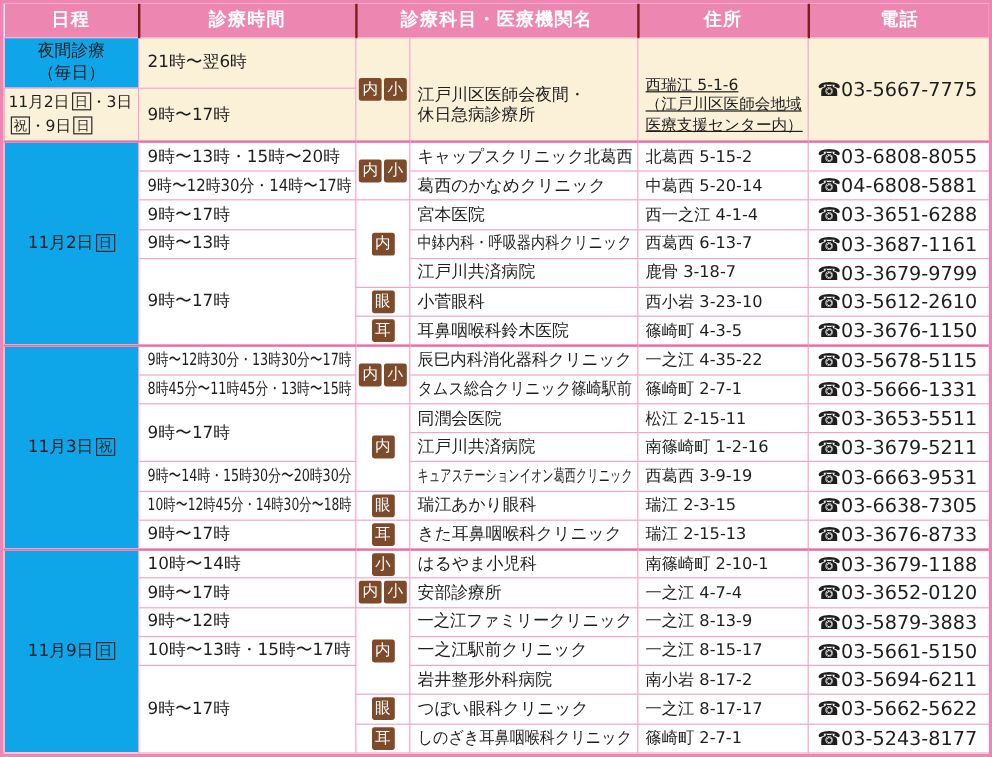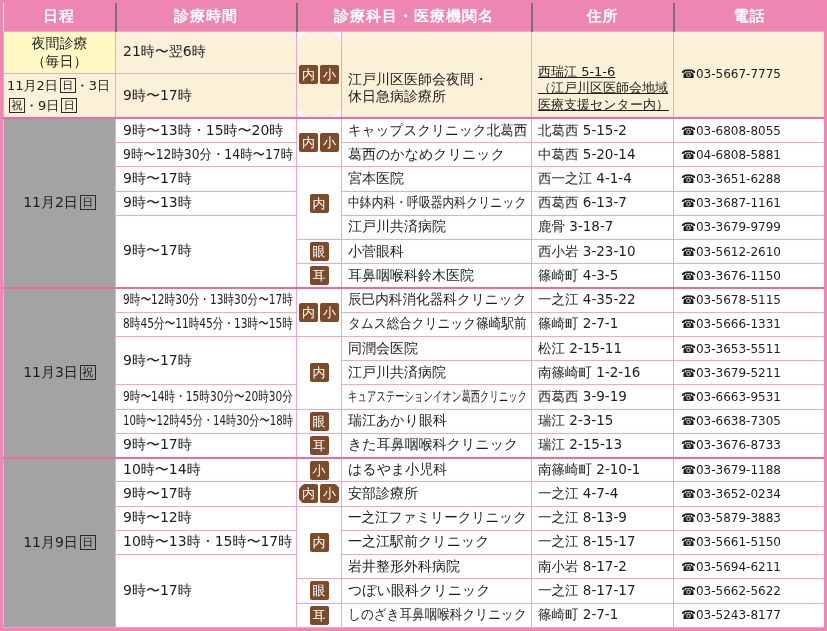--- a/index.html
+++ b/index.html
@@ -9,54 +9,54 @@
   table { border-collapse:collapse; table-layout:fixed; width:821px; height:625px; }
   col.c-date  { width:112px; }
   col.c-time  { width:181px; }
   col.c-badge { width:45px; }
   col.c-name  { width:190px; }
   col.c-addr  { width:142px; }
   col.c-phone { width:151px; }
 
   th {
     background:#ee86b2; color:#fff; font-size:15px; font-weight:bold;
-    height:28px; border-left:2px solid #737373; border-bottom:1px solid #f3a6c7;
+    height:28px; border-left:2px solid #7f1d1d; border-bottom:1px solid #f3a6c7;
     text-align:center; letter-spacing:1px;
   }
   th:first-child { border-left:none; }
 
   td {
     border:1px solid #f3a6c7; font-size:14px; vertical-align:middle;
     padding:1px 4px; overflow:hidden; background:#fff;
   }
   tr.hr { height:28px; }
   tr.nr { height:42px; }
   tr.r  { height:24px; }
   tr.sep td { border-top:2px solid #ec6ba2; }
 
   td.cream { background:#fbf0d8; }
-  td.datecell { background:#a3a3a3; text-align:center; }
-  td.datecell.cream { background:#fef9c3;margin-left:35px; }
-  td.badgecell { text-align:center; padding:0 1px;border-radius:16px; }
+  td.datecell { background:#0ea5e9; text-align:center; }
+  td.datecell.cream { background:#0ea5e9;margin-left:35px; }
+  td.badgecell { text-align:center; padding:0 1px; }
 
   .badge {
     display:inline-block; width:19px; height:19px; line-height:19px;
     background:#7d4a2a; color:#fff; font-size:13px; text-align:center;
     margin:0 1px; border-radius:2px;
   }
   .datebox {
     display:inline-block; border:1.5px solid #2a2a2a; font-size:11px;
     line-height:1; padding:1px 1.5px; margin-left:2px; vertical-align:1px;
   }
   .fit { display:inline-block; white-space:nowrap; transform-origin:left center; max-width:none; }
   .prewrap { white-space:pre-line; display:block; line-height:1.25;margin-top:28px; }
   td.time { padding-left:7px;margin-top:24px; }
   td.name { padding-left:6px; }
   td.addr { padding-left:6px; font-size:13.5px; }
-  td.phone { padding-left:7px; font-size:12px;margin-top:27px; }
+  td.phone { padding-left:7px; font-size:16px;margin-top:27px; }
   td.addr .prewrap { font-size:13px;text-decoration:underline; }
   .datecell .dl { line-height:1.3; }
   td.date2 { font-size:13px; text-align:left; padding:2px 3px; line-height:1.5;margin-top:36px; }
 </style>
 </head>
 <body>
 
 <div class="wrap">
 <table>
   <colgroup>
@@ -219,21 +219,21 @@
       <td class="addr"><span class="fit">南篠崎町 2-10-1</span></td>
       <td class="phone"><span class="fit">☎03-3679-1188</span></td>
     </tr>
     <tr class="r">
       <td class="time"><span class="fit">9時〜17時</span></td>
       <td class="badgecell">
         <span class="badge">内</span><span class="badge">小</span>
       </td>
       <td class="name"><span class="fit">安部診療所</span></td>
       <td class="addr"><span class="fit">一之江 4-7-4</span></td>
-      <td class="phone"><span class="fit">☎03-3652-0234</span></td>
+      <td class="phone"><span class="fit">☎03-3652-0120</span></td>
     </tr>
     <tr class="r">
       <td class="time"><span class="fit">9時〜12時</span></td>
       <td class="badgecell" rowspan="3">
         <span class="badge">内</span>
       </td>
       <td class="name"><span class="fit" style="transform: scaleX(0.968);">一之江ファミリークリニック</span></td>
       <td class="addr"><span class="fit">一之江 8-13-9</span></td>
       <td class="phone"><span class="fit">☎03-5879-3883</span></td>
     </tr>

